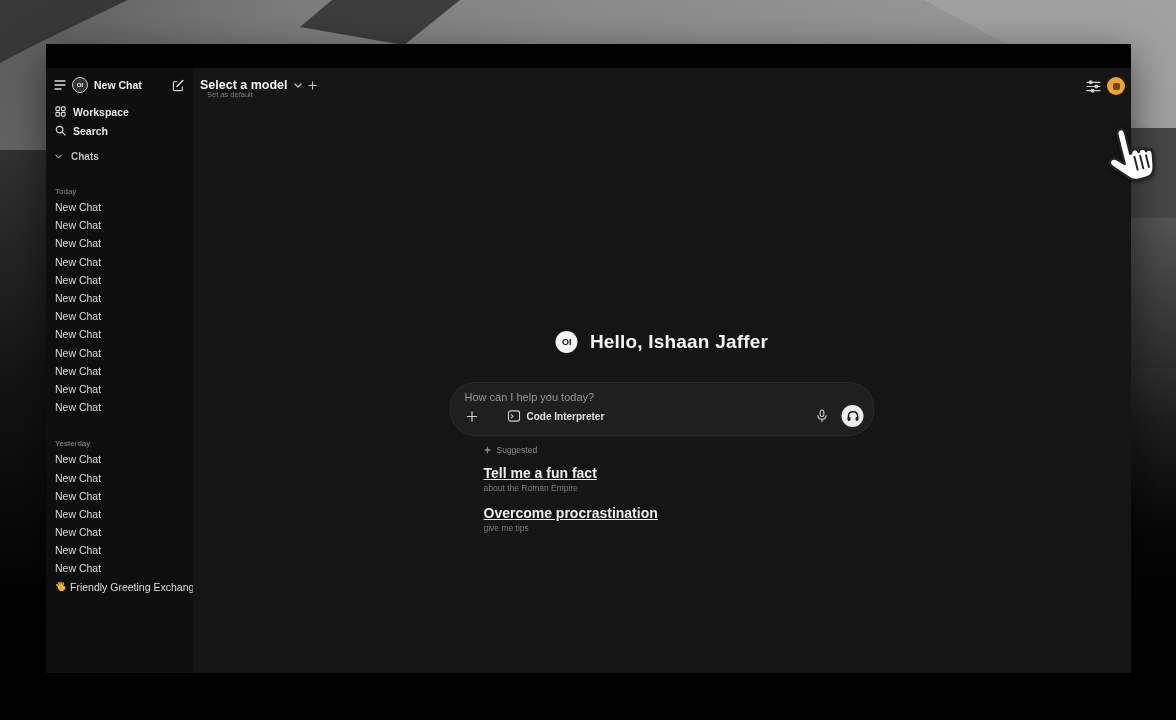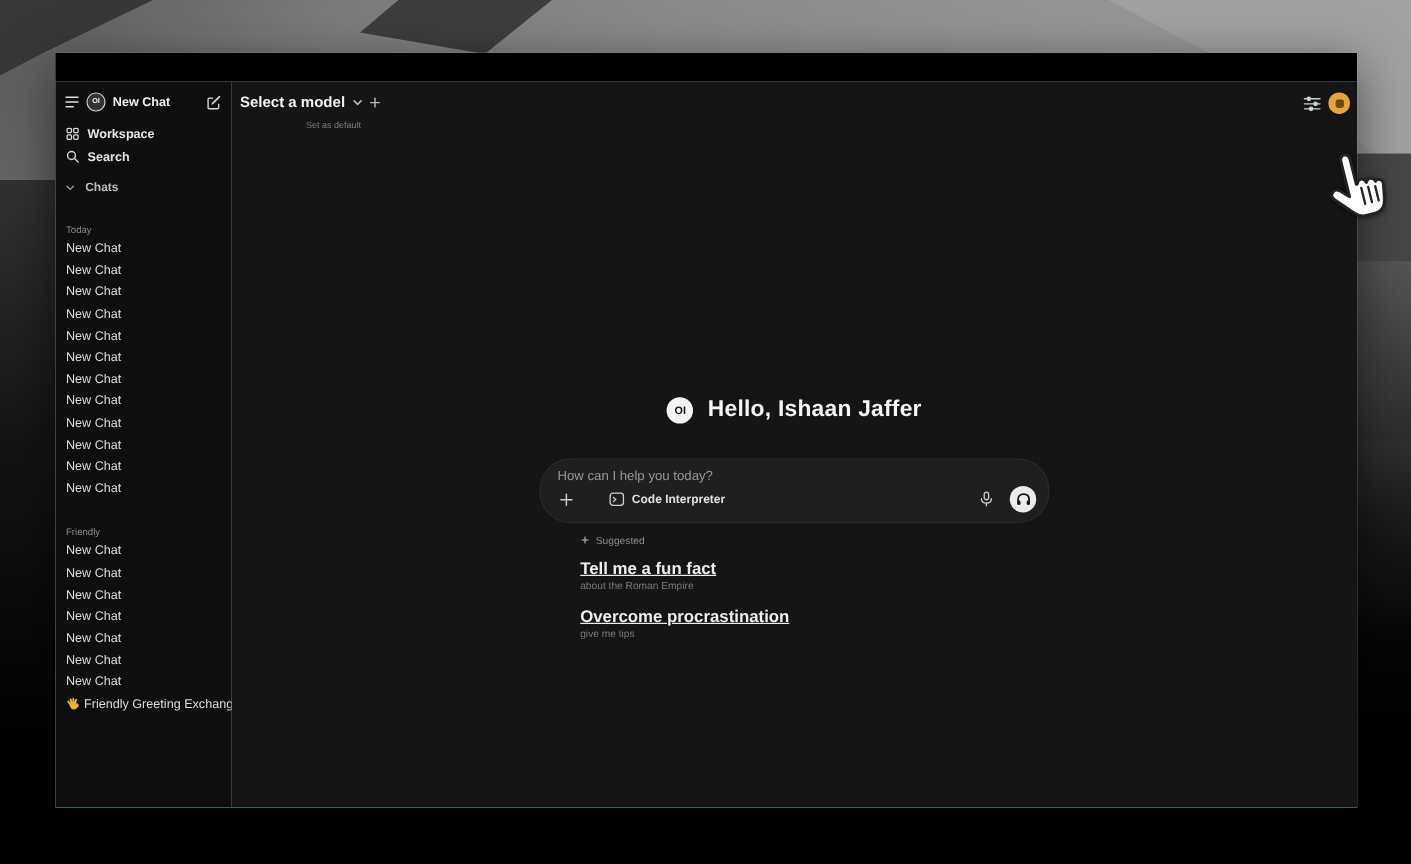--- a/index.html
+++ b/index.html
@@ -21,21 +21,21 @@
     clip-path:polygon(30% 0,100% 0,100% 90%,55% 30%); opacity:.9; }
   .wall-facet-r1 { position:absolute; right:0; top:128px; width:46px; height:90px; background:#474747; }
   .wall-facet-r2 { position:absolute; right:0; top:218px; width:46px; height:150px; background:#3c3c3c;
     background:linear-gradient(to bottom,#555,#2c2c2c); }
   .wall-left-dark { position:absolute; left:0; top:150px; width:46px; bottom:0;
     background:linear-gradient(to bottom,#323232,#141414 40%,#000 85%); }
   .wall-bottom { position:absolute; left:0; bottom:0; width:100%; height:47px; background:#000; }
 
   
   .window { position:absolute; left:46px; top:44px; width:1085px; height:629px;
-    background:#7dd3fc; box-shadow:0 12px 40px rgba(0,0,0,.55); overflow:hidden; }
+    background:#15803d; box-shadow:0 12px 40px rgba(0,0,0,.55); overflow:hidden; }
   .titlebar { position:absolute; left:0; top:0; width:100%; height:24px; background:#000; }
 
   
   .sidebar { position:absolute; left:0; top:24px; width:147px; bottom:0; background:#0e0e0e; color:#ececec; }
   .sb-header { display:flex; align-items:center; gap:6px; padding:4px 8px 0 8px; height:30px; }
   .sb-logo { width:16px; height:16px; border-radius:50%; background:#333; border:1px solid #cfcfcf;
     color:#f2f2f2; font-size:6px; font-weight:bold; display:flex; align-items:center; justify-content:center; flex:0 0 auto; }
   .sb-title { font-size:10.5px; font-weight:700; color:#f1f1f1; white-space:nowrap; }
   .sb-header .spacer { flex:1; }
   .icon-btn { display:flex; align-items:center; justify-content:center; cursor:pointer; }
@@ -47,21 +47,21 @@
   .sb-groups { padding:0 9px; }
   .sb-group-label { font-size:8px; color:#8b8b8b; height:14px; line-height:16px; margin-top:20px; }
   .sb-chat { display:flex; align-items:center; gap:4px; height:18.2px; font-size:10.5px; color:#dcdcdc;
     cursor:pointer; white-space:nowrap; }
   .wave { display:inline-flex; width:11px; height:11px; flex:0 0 auto; }
 
   
   .main { position:absolute; left:147px; top:24px; right:0; bottom:0; background:#151515; color:#ececec; }
   .model-row { position:absolute; left:7px; top:10px; display:flex; align-items:center; gap:6px; cursor:pointer; }
   .model-label { font-size:12.5px; font-weight:700; color:#f3f3f3; }
-  .set-default { position:absolute; left:14px; top:32px; font-size:7.5px; color:#7d7d7d; cursor:pointer;margin-left:48px; }
+  .set-default { position:absolute; left:14px; top:22px; font-size:7.5px; color:#7d7d7d; cursor:pointer; }
   .top-right { position:absolute; right:6px; top:9px; display:flex; align-items:center; gap:6px; }
   .avatar { width:18px; height:18px; border-radius:50%; background:#e8a33d; display:flex; align-items:center;
     justify-content:center; cursor:pointer; }
   .avatar-glyph { width:7px; height:7px; border-radius:2px; background:#6b4d14; }
 
   .center-col { position:absolute; left:50%; transform:translateX(-50%); top:262px; width:425px; }
   .greeting { display:flex; align-items:center; justify-content:center; gap:12px; height:24px; }
   .main-logo { width:22px; height:22px; border-radius:50%; background:#f5f5f5; color:#111; font-size:9px;
     font-weight:bold; display:flex; align-items:center; justify-content:center; }
   .greeting-text { font-size:19px; font-weight:600; color:#f5f5f5; letter-spacing:.2px; }
@@ -186,21 +186,21 @@
           </div>
           <div class="sb-chat">
             <span class="sb-chat-label">New Chat</span>
           </div>
           <div class="sb-chat">
             <span class="sb-chat-label">New Chat</span>
           </div>
           <div class="sb-chat">
             <span class="sb-chat-label">New Chat</span>
           </div>
-          <div class="sb-group-label">Friendly</div>
+          <div class="sb-group-label">Yesterday</div>
           <div class="sb-chat">
             <span class="sb-chat-label">New Chat</span>
           </div>
           <div class="sb-chat">
             <span class="sb-chat-label">New Chat</span>
           </div>
           <div class="sb-chat">
             <span class="sb-chat-label">New Chat</span>
           </div>
           <div class="sb-chat">

